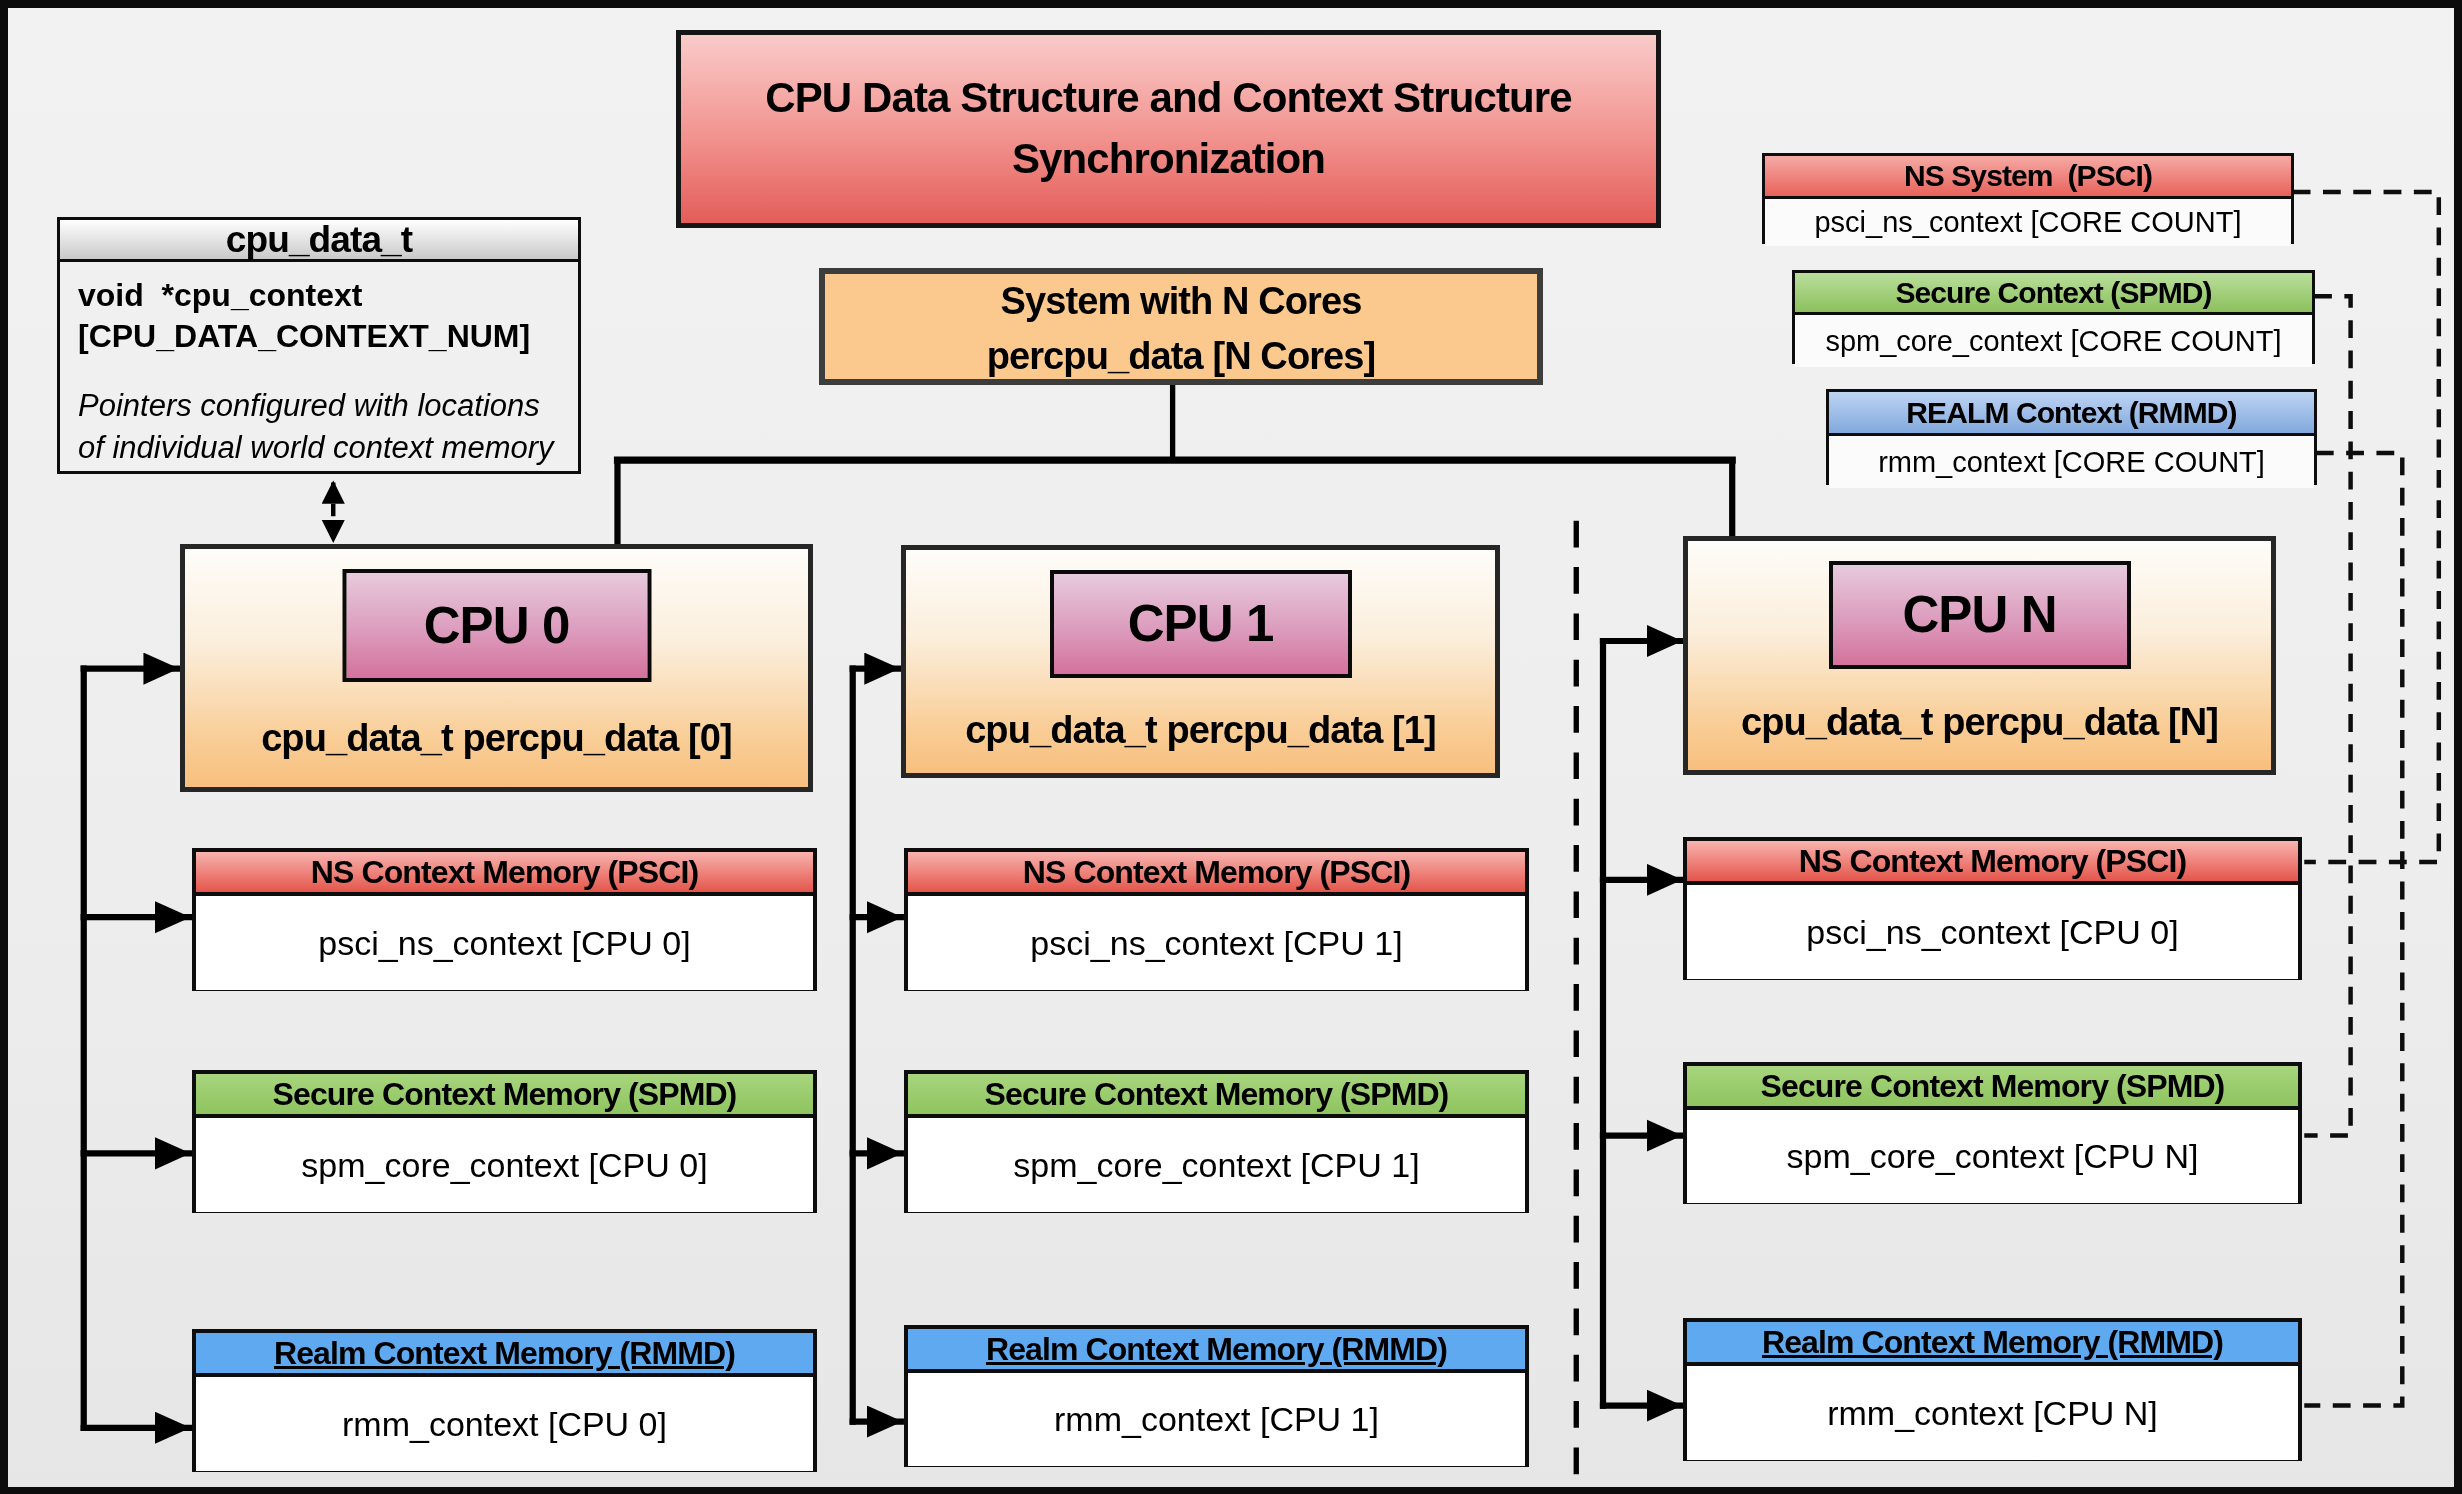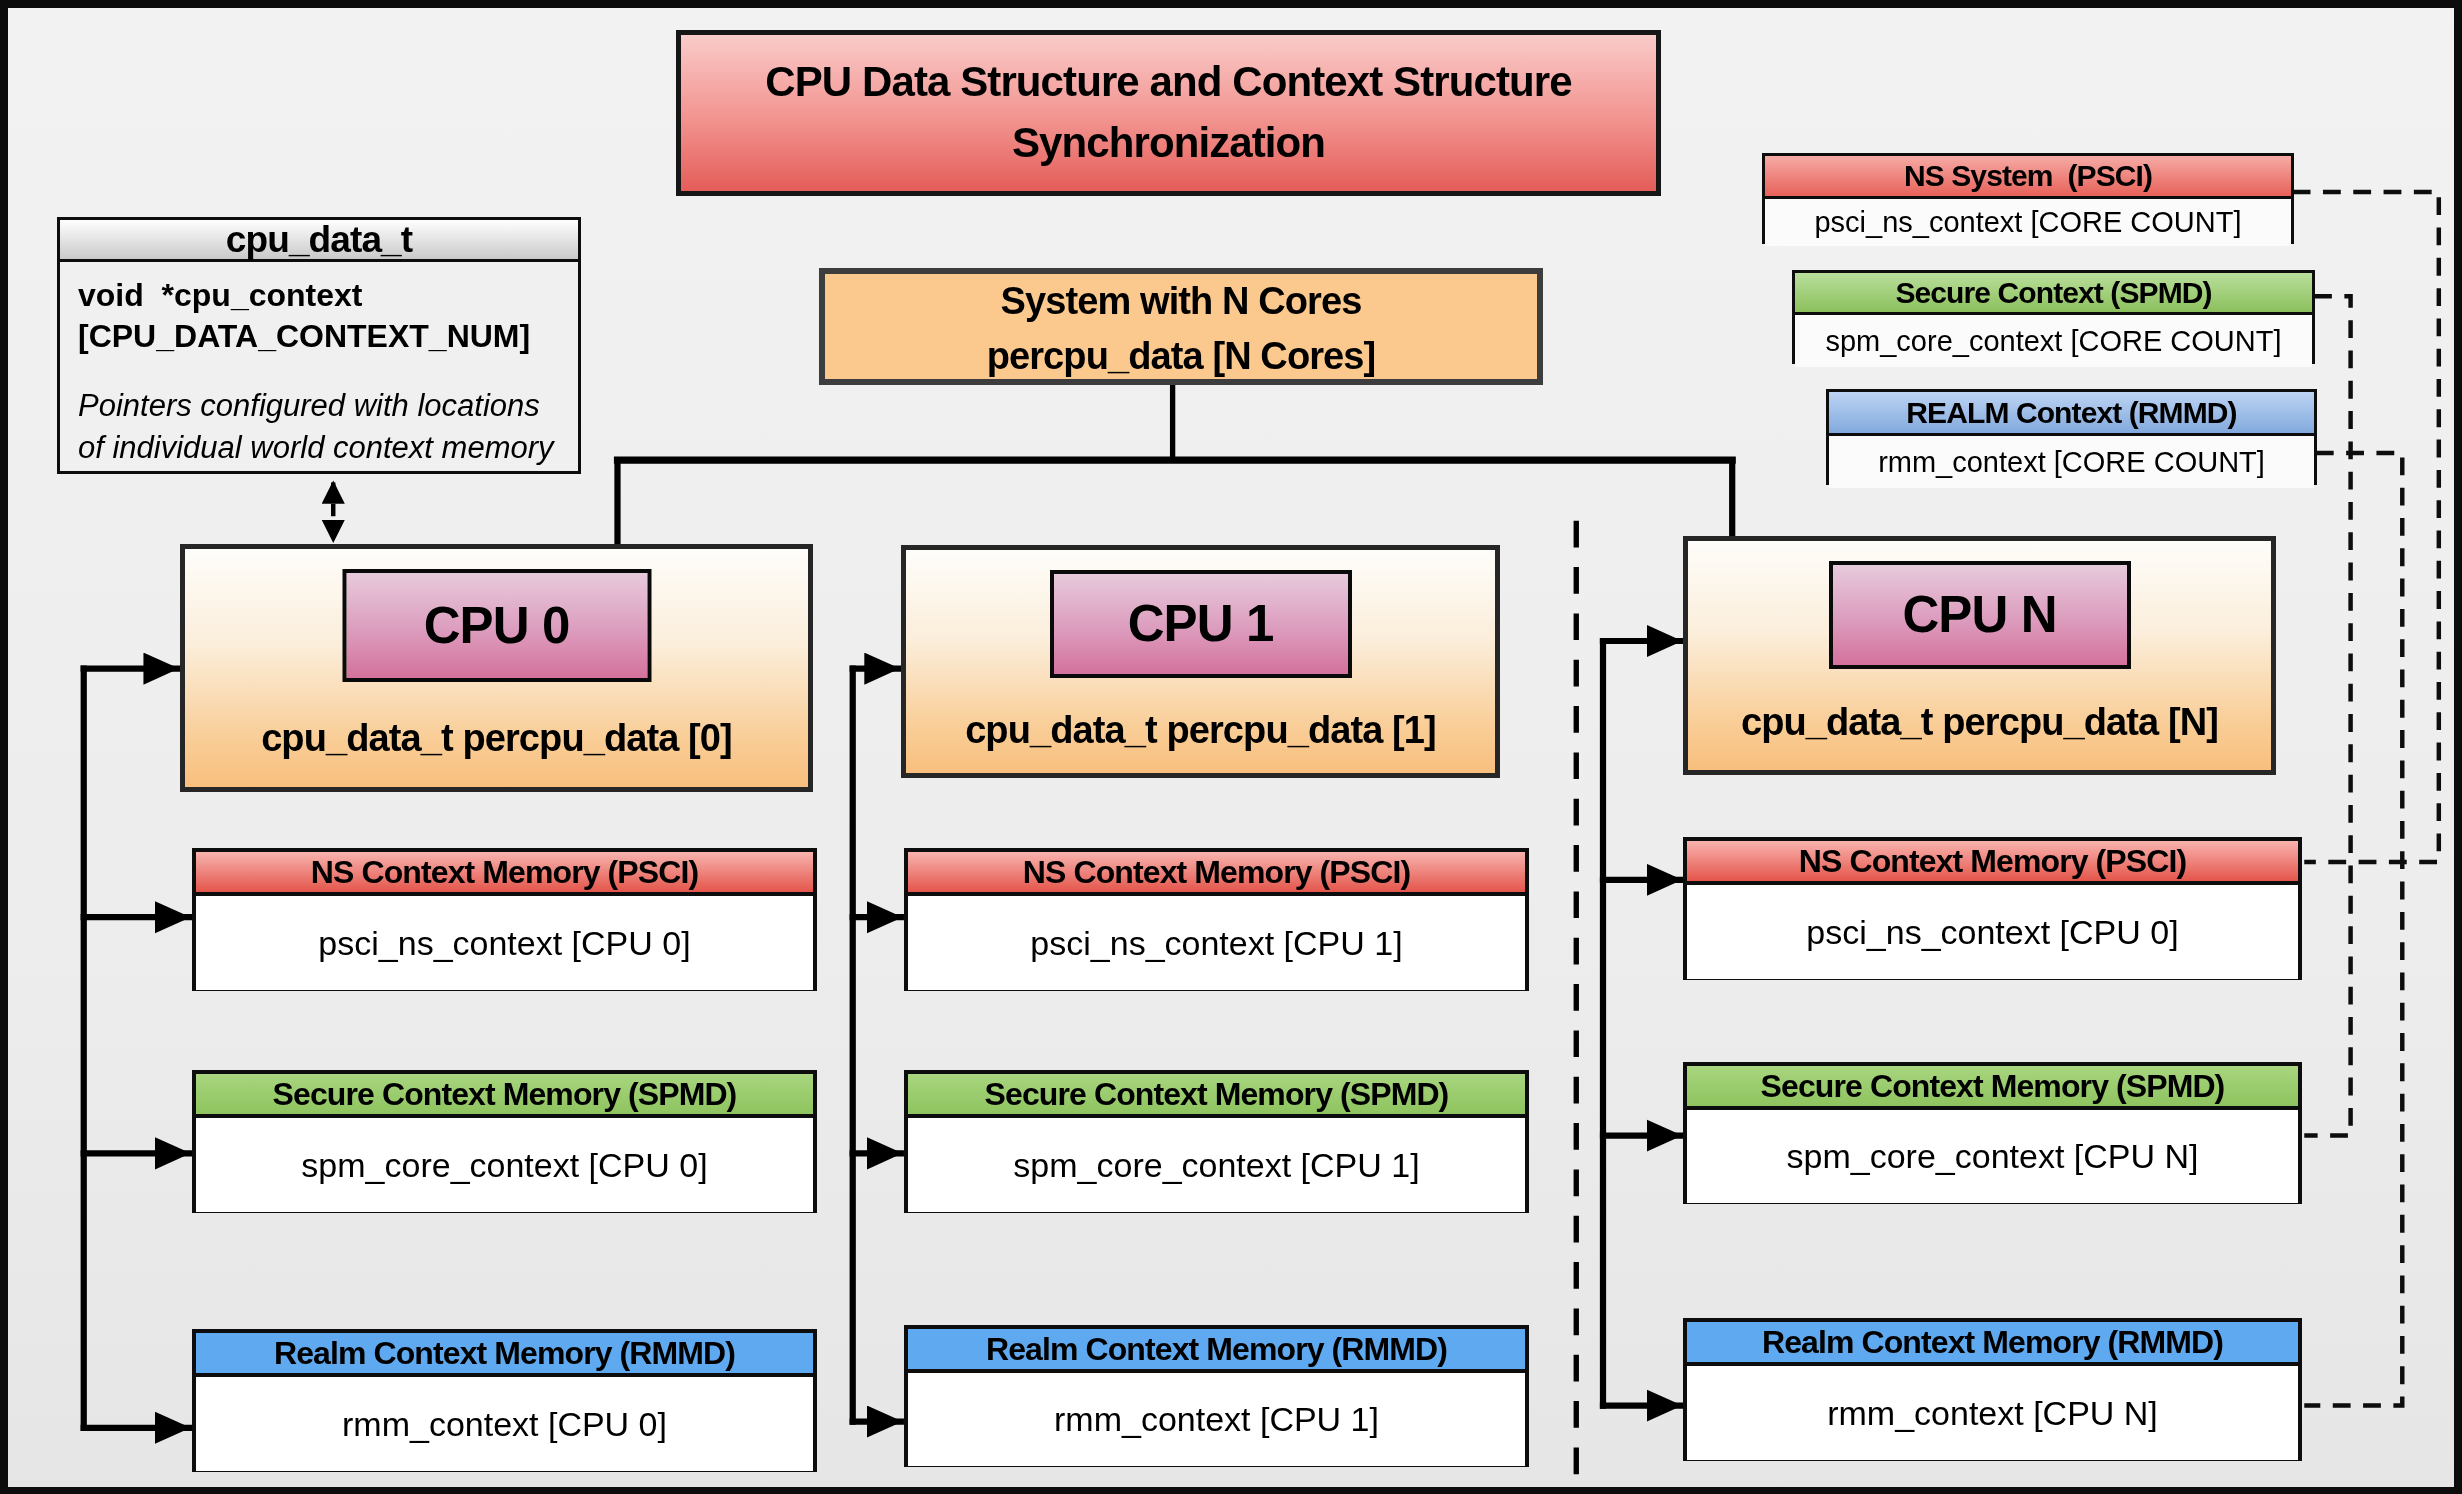--- a/index.html
+++ b/index.html
@@ -7,21 +7,21 @@
     position:relative; width:2462px; height:1495px;
     font-family:"Liberation Sans", sans-serif;
     background:linear-gradient(180deg,#f2f2f2 0%,#ededed 60%,#e6e6e6 100%);
     border:8px solid #0c0c0c; box-sizing:border-box; overflow:hidden;
   }
   .abs { position:absolute; box-sizing:border-box; }
   #connector-layer { position:absolute; left:0; top:0; width:2462px; height:1495px; }
 
   
   .title-box {
-    left:668px; top:22px; width:985px; height:166px;
+    left:668px; top:22px; width:985px; height:198px;
     border:5.3px solid #161616;
     background:linear-gradient(180deg,#f9cbc9 0%,#f2928e 55%,#e45d59 100%);
     display:flex; flex-direction:column; align-items:center; justify-content:center;
     font-size:42px; font-weight:bold; color:#000; line-height:1.45; text-align:center;
     letter-spacing:-0.9px;
   }
 
   
   .struct-box { left:49px; top:209px; width:524px; height:257px; border:3.6px solid #0d0d0d; background:#f0f0f0; }
   .struct-hdr {
@@ -82,21 +82,21 @@
     height:40px; border-bottom:4.5px solid #0d0d0d;
     display:flex; align-items:center; justify-content:center;
     font-size:32px; font-weight:bold; letter-spacing:-0.9px;
   }
   .mem-bdy {
     display:flex; align-items:center; justify-content:center;
     font-size:34px; background:#ffffff;
   }
   .hdr-red   { background:linear-gradient(180deg,#f8b3ae 0%,#e4554b 100%); }
   .hdr-green { background:linear-gradient(180deg,#a8d57e 0%,#8ec45f 100%); }
-  .hdr-blue  { background:#5fa9f0; }
+  .hdr-blue  { background:#5fa9f0;text-decoration:underline; }
 </style>
 </head>
 <body>
 
 <div id="canvas">
 
   <svg id="connector-layer" viewBox="0 0 2763 1677" xmlns="http://www.w3.org/2000/svg">
     <defs>
       <marker id="ah" markerUnits="userSpaceOnUse" markerWidth="44" markerHeight="40" refX="38" refY="18" orient="auto">
         <path d="M0,0 L40,18 L0,36 Z" fill="#000"></path>

